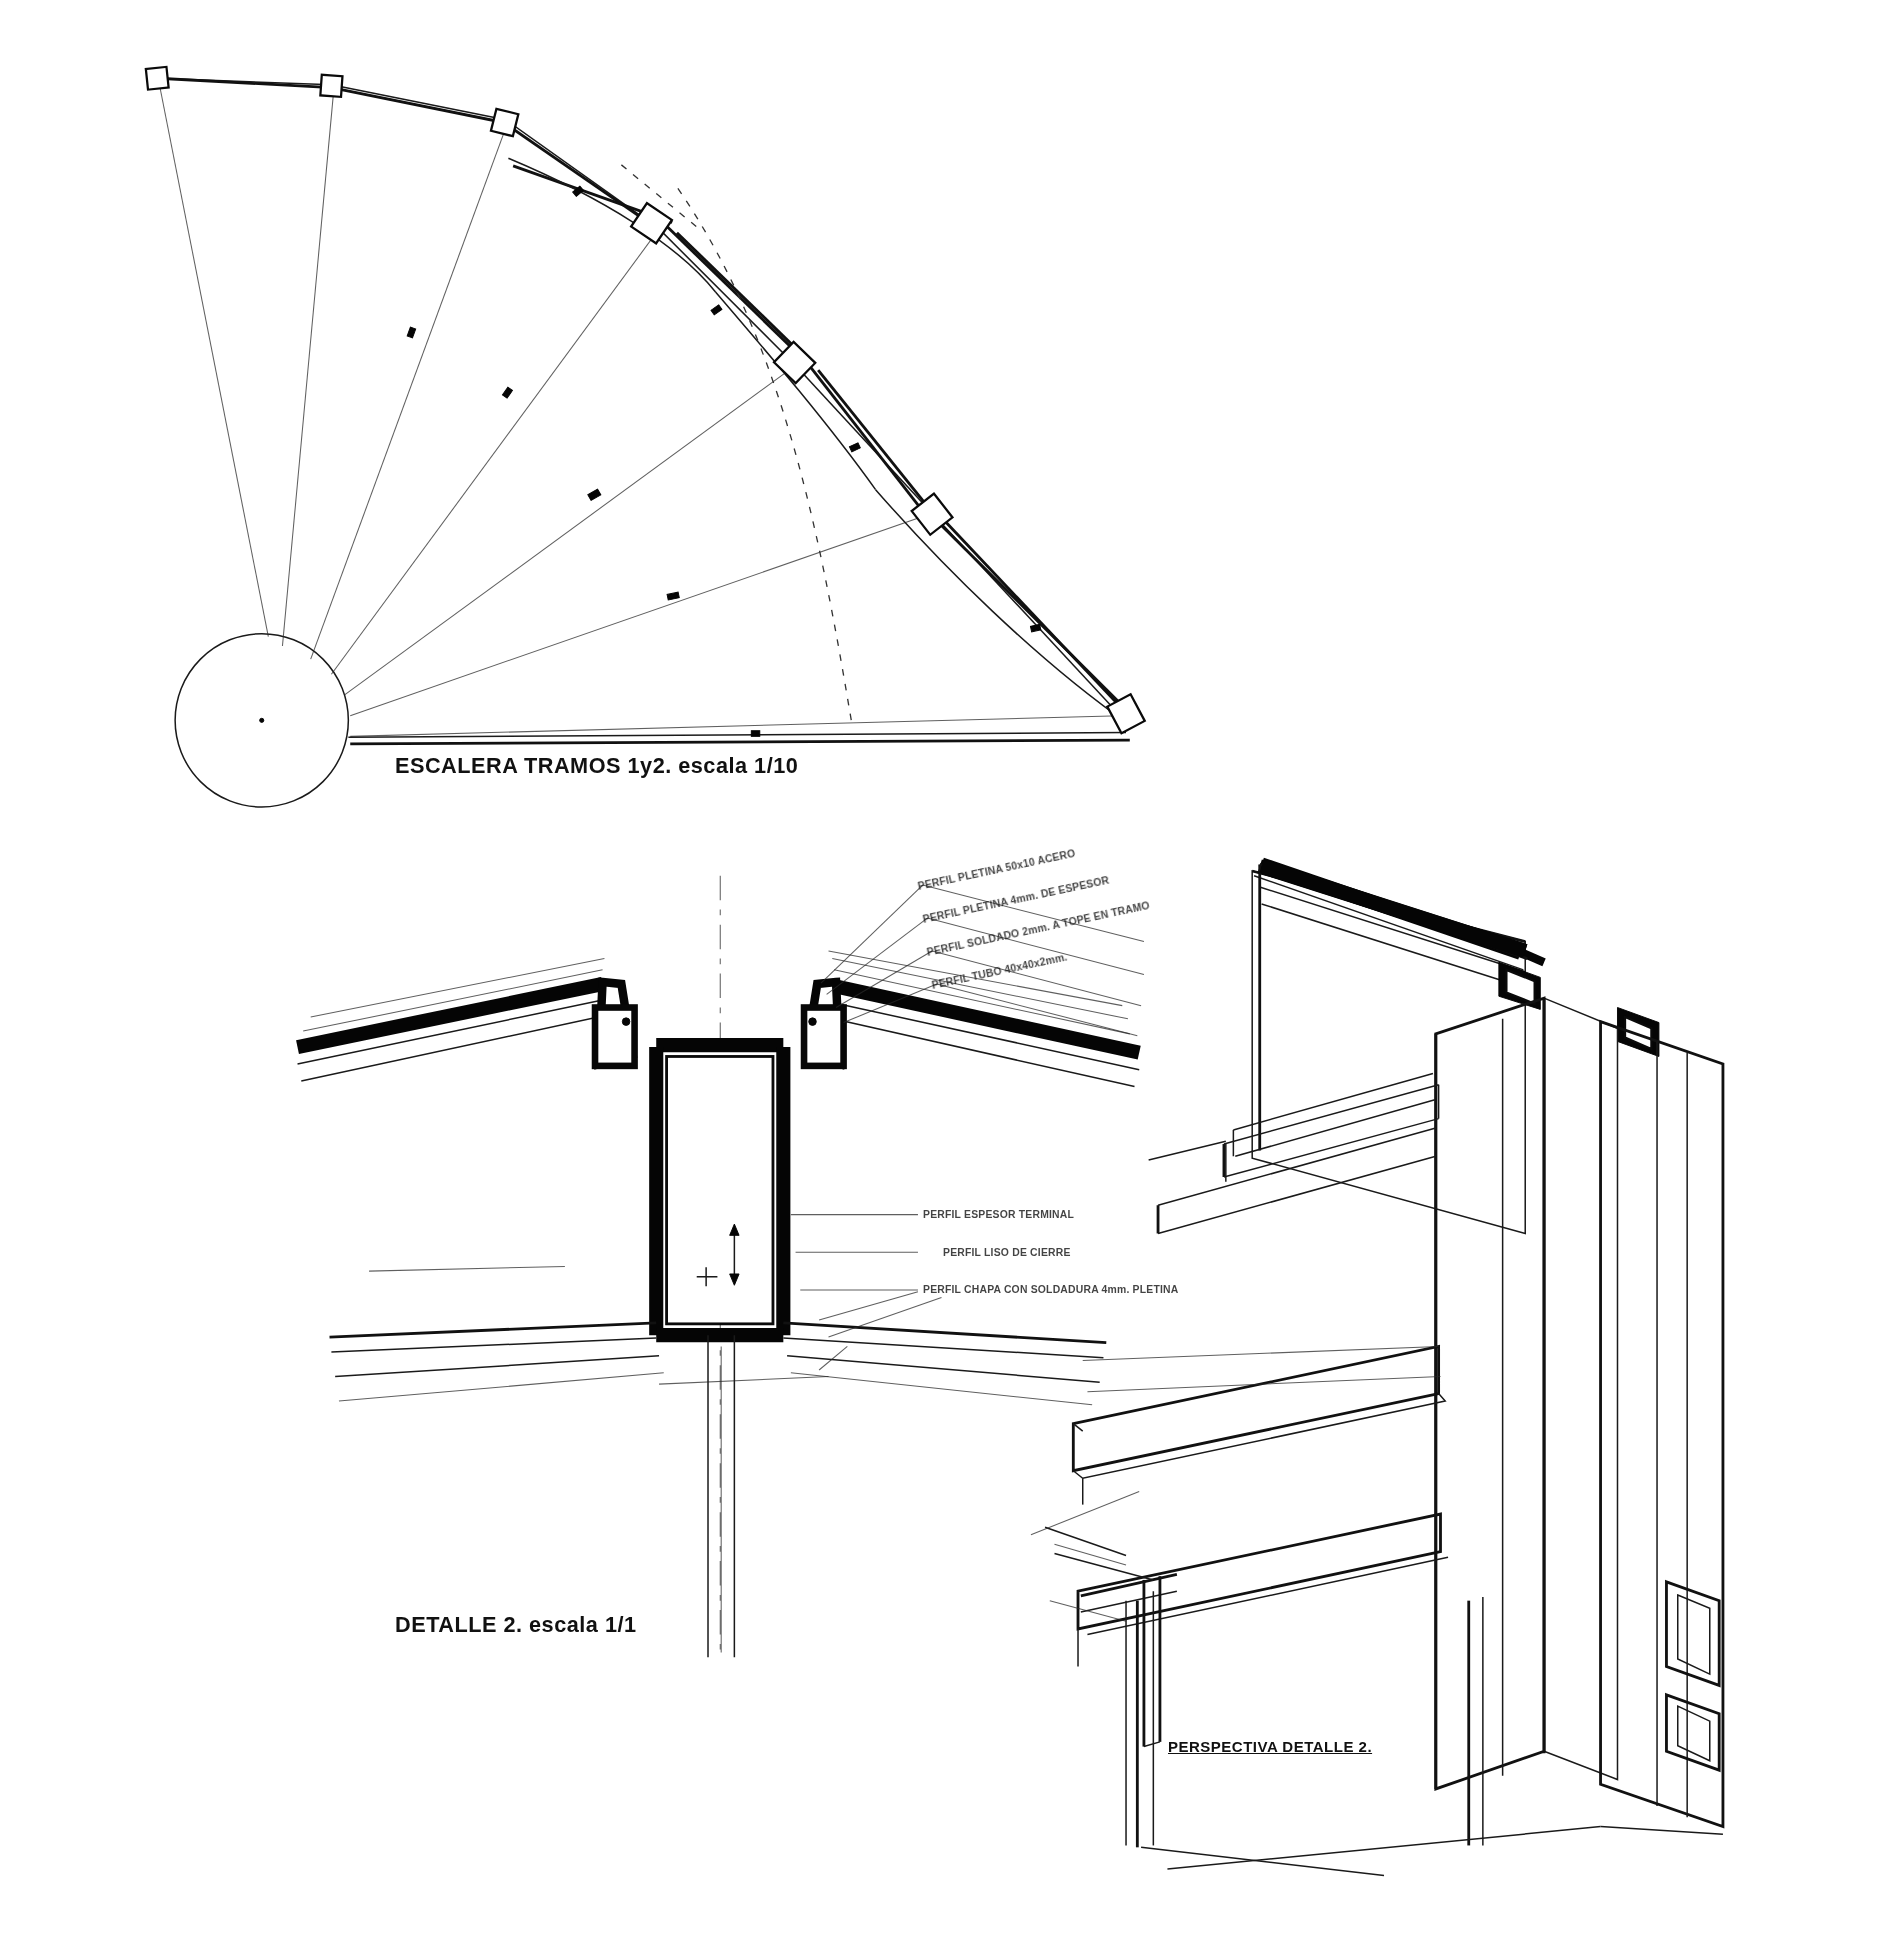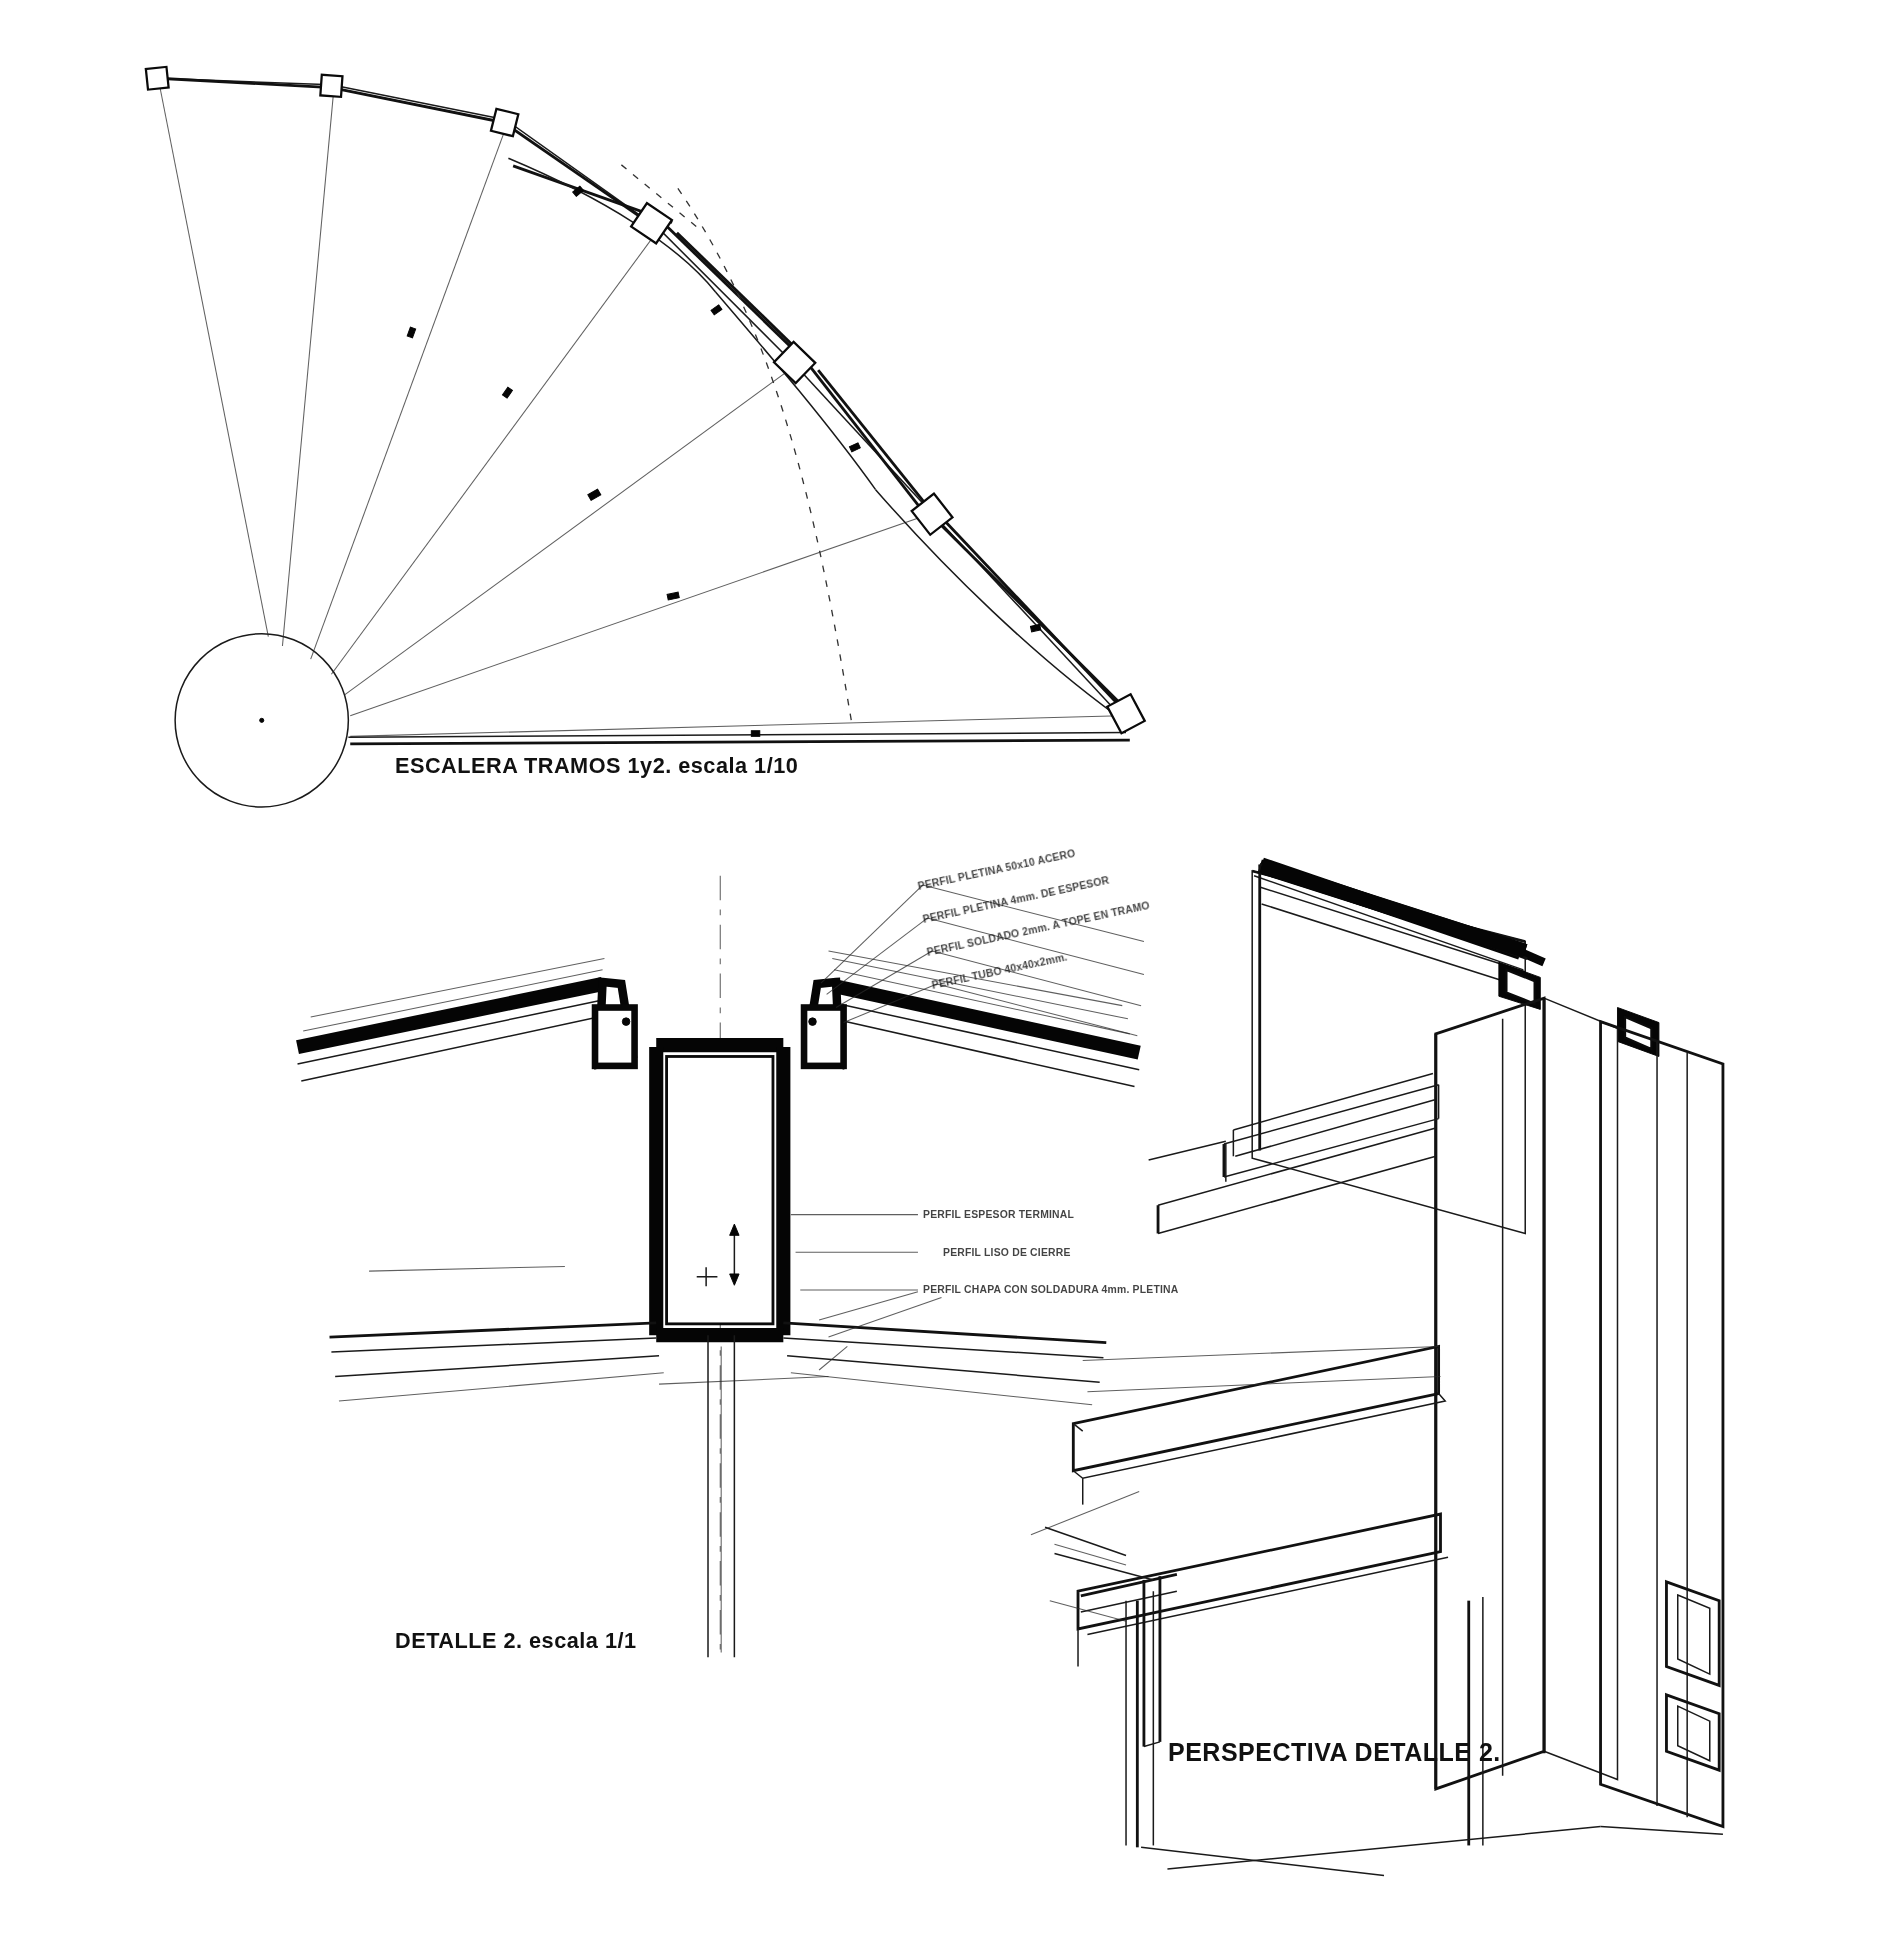--- a/index.html
+++ b/index.html
@@ -38,26 +38,26 @@
   }
   #label-tramos {
     left: 395px;
     top: 753px;
     font-size: 21.7px;
   }
   #label-detalle2 {
     left: 395px;
     top: 1612px;
     font-size: 21.7px;
-    margin-top: 16px;
   }
   #label-perspectiva {
     left: 1168px;
     top: 1738px;
-    font-size: 25px;
+    font-size: 15px;
+    text-decoration: underline;
   }
   #title-main {
     position: absolute;
     left: 205px;
     top: 1756px;
     font-family: "Liberation Serif", serif;
     font-style: italic;
     font-size: 43px;
     color: #111;
     white-space: nowrap;

